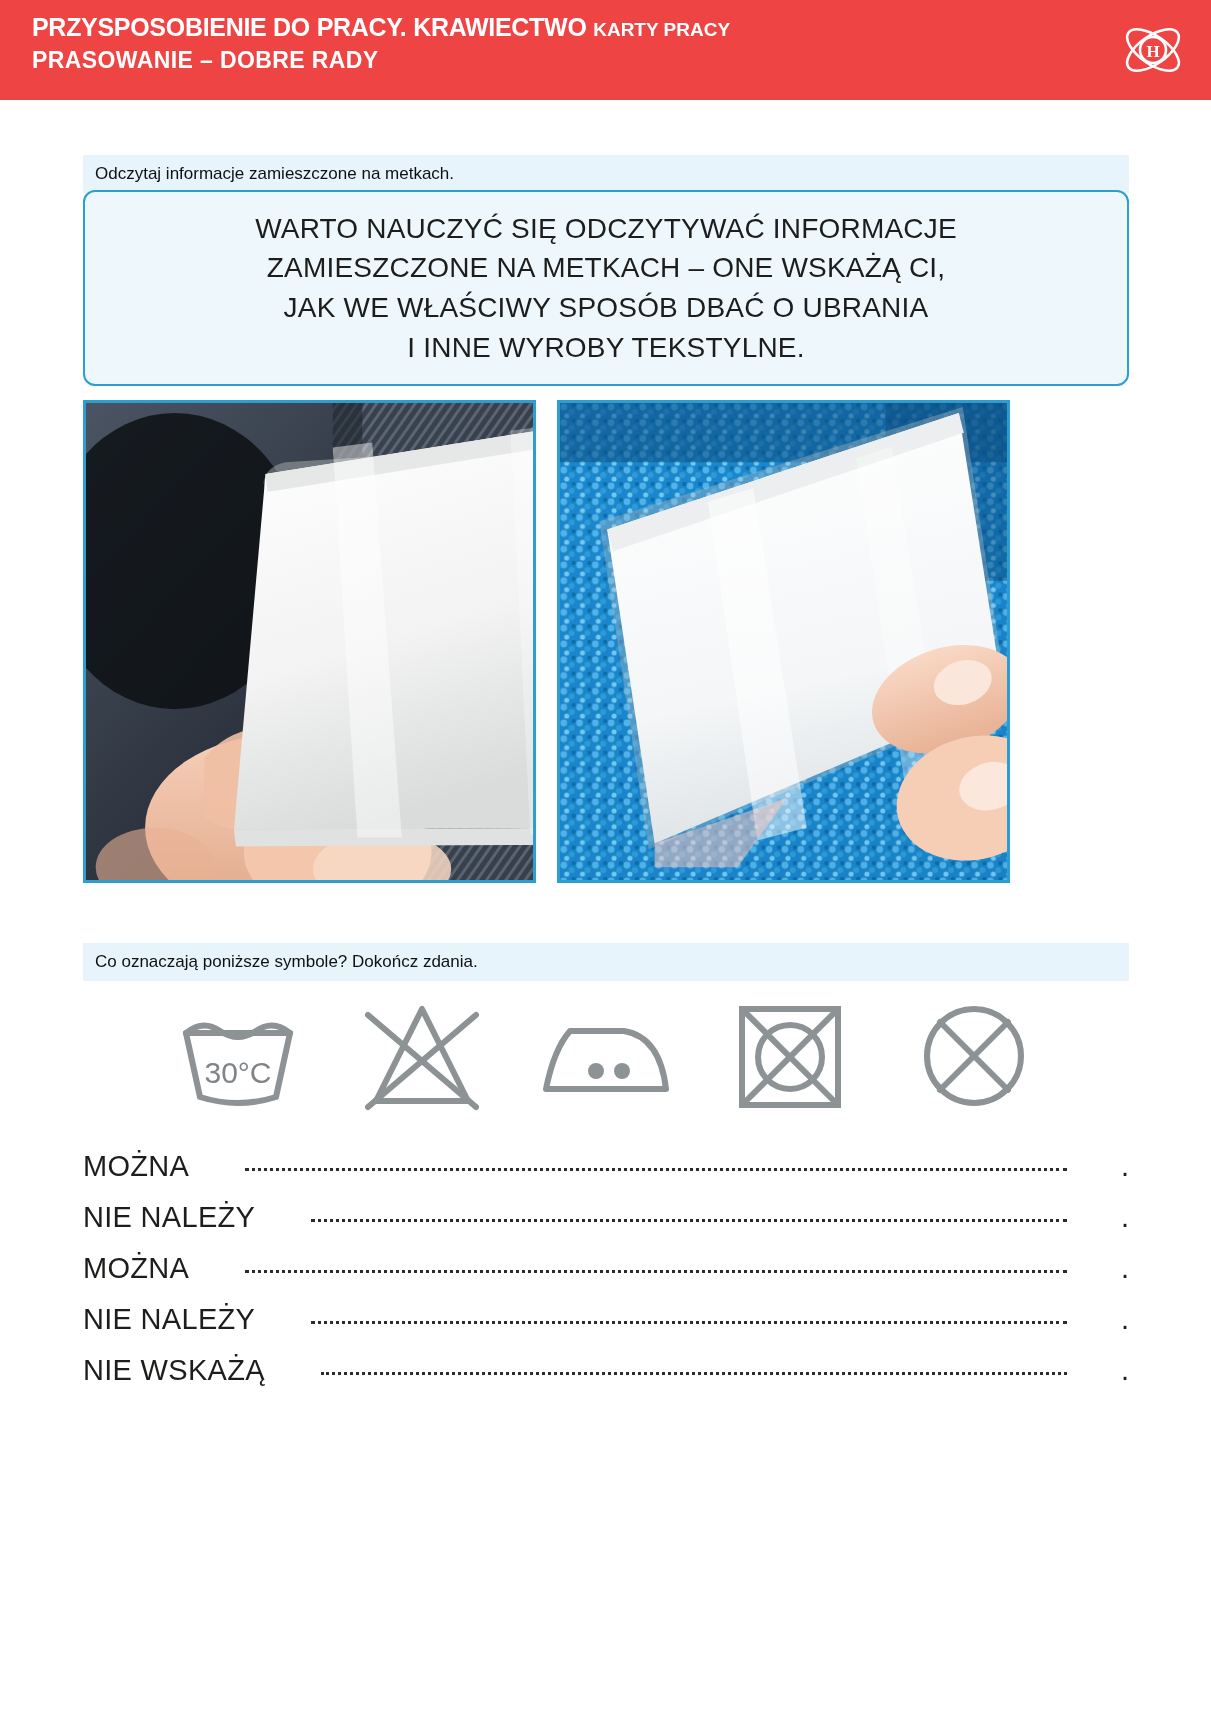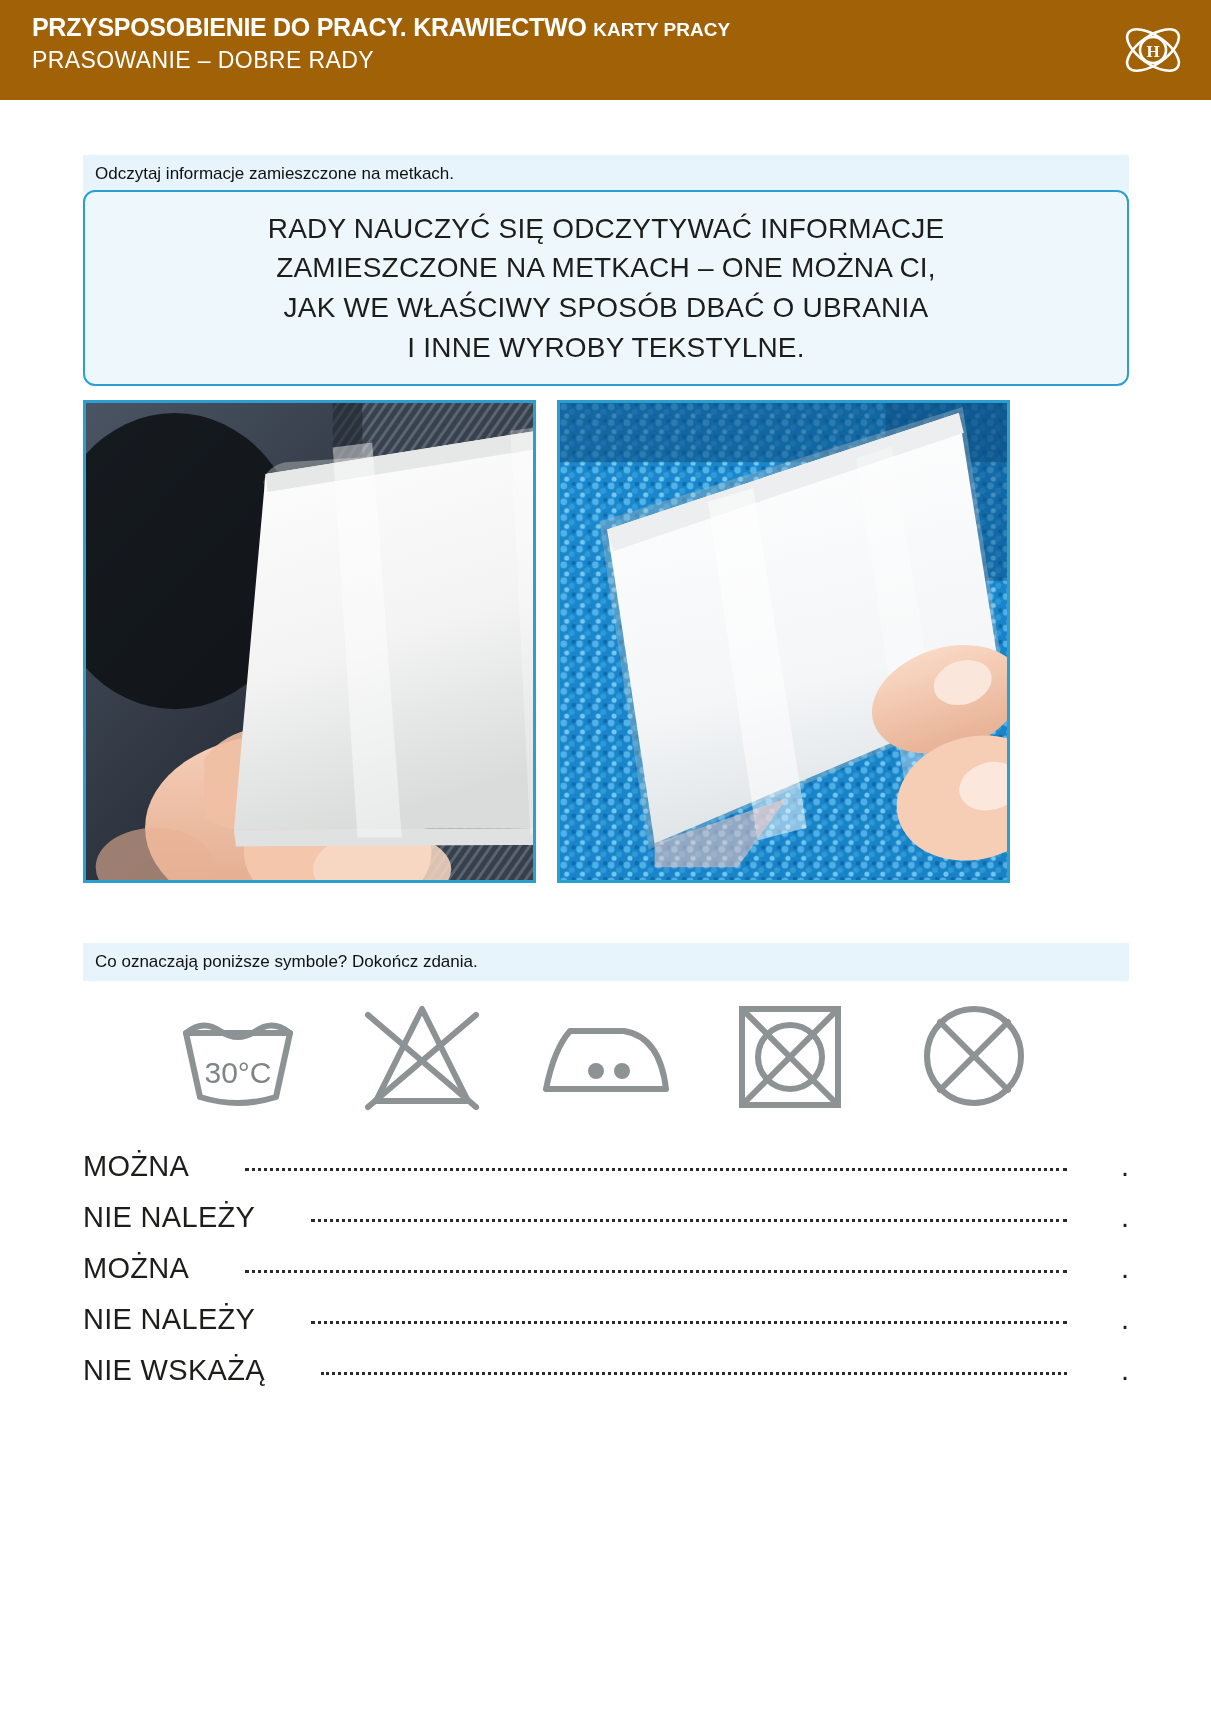--- a/index.html
+++ b/index.html
@@ -34,40 +34,40 @@
   .page-number {
     color: #ffffff;
     font-size: 46px;
     font-weight: bold;
     font-family: "DejaVu Sans", sans-serif;
     letter-spacing: -1px;
     line-height: 1;
   }
   .header-bar {
     flex: 1;
-    background: #a16207;
+    background: #ef4444;
     position: relative;
     padding: 14px 0 0 32px;
   }
   .header-line1 {
     font-size: 25px;
     font-weight: bold;
     color: #ffffff;
     letter-spacing: -0.3px;
     line-height: 1.05;
     white-space: nowrap;
   }
   .header-line1 .sub {
     font-size: 19px;
     font-weight: bold;
     letter-spacing: 0px;
   }
   .header-line2 {
     font-size: 23px;
-    font-weight: normal;
+    font-weight: bold;
     color: #ffffff;
     letter-spacing: 0.4px;
     margin-top: 7px;
   }
   .header-logo {
     position: absolute;
     right: 26px;
     top: 50%;
     transform: translateY(-50%);
     width: 64px;
@@ -193,22 +193,22 @@
         <circle cx="32" cy="32" r="13" fill="none" stroke="#ffffff" stroke-width="2.6"></circle>
         <text x="32" y="38.5" font-family="Liberation Serif, serif" font-size="17" font-weight="bold" fill="#ffffff" text-anchor="middle">H</text>
       </svg>
     </div>
   </div>
 </div>
 
 <div class="instruction" id="instruction-1">Odczytaj informacje zamieszczone na metkach.</div>
 
 <div class="callout">
-  <div class="callout-line">RADY NAUCZYĆ SIĘ ODCZYTYWAĆ INFORMACJE</div>
-  <div class="callout-line">ZAMIESZCZONE NA METKACH – ONE MOŻNA CI,</div>
+  <div class="callout-line">WARTO NAUCZYĆ SIĘ ODCZYTYWAĆ INFORMACJE</div>
+  <div class="callout-line">ZAMIESZCZONE NA METKACH – ONE WSKAŻĄ CI,</div>
   <div class="callout-line">JAK WE WŁAŚCIWY SPOSÓB DBAĆ O UBRANIA</div>
   <div class="callout-line">I INNE WYROBY TEKSTYLNE.</div>
 </div>
 
 <div class="photo" id="photo-left">
   <svg viewBox="0 0 453 483" preserveAspectRatio="xMidYMid slice">
     <defs>
       <linearGradient id="denimG" x1="0" y1="0" x2="1" y2="1">
         <stop offset="0" stop-color="#4a5463"></stop>
         <stop offset="0.5" stop-color="#2e3540"></stop>

